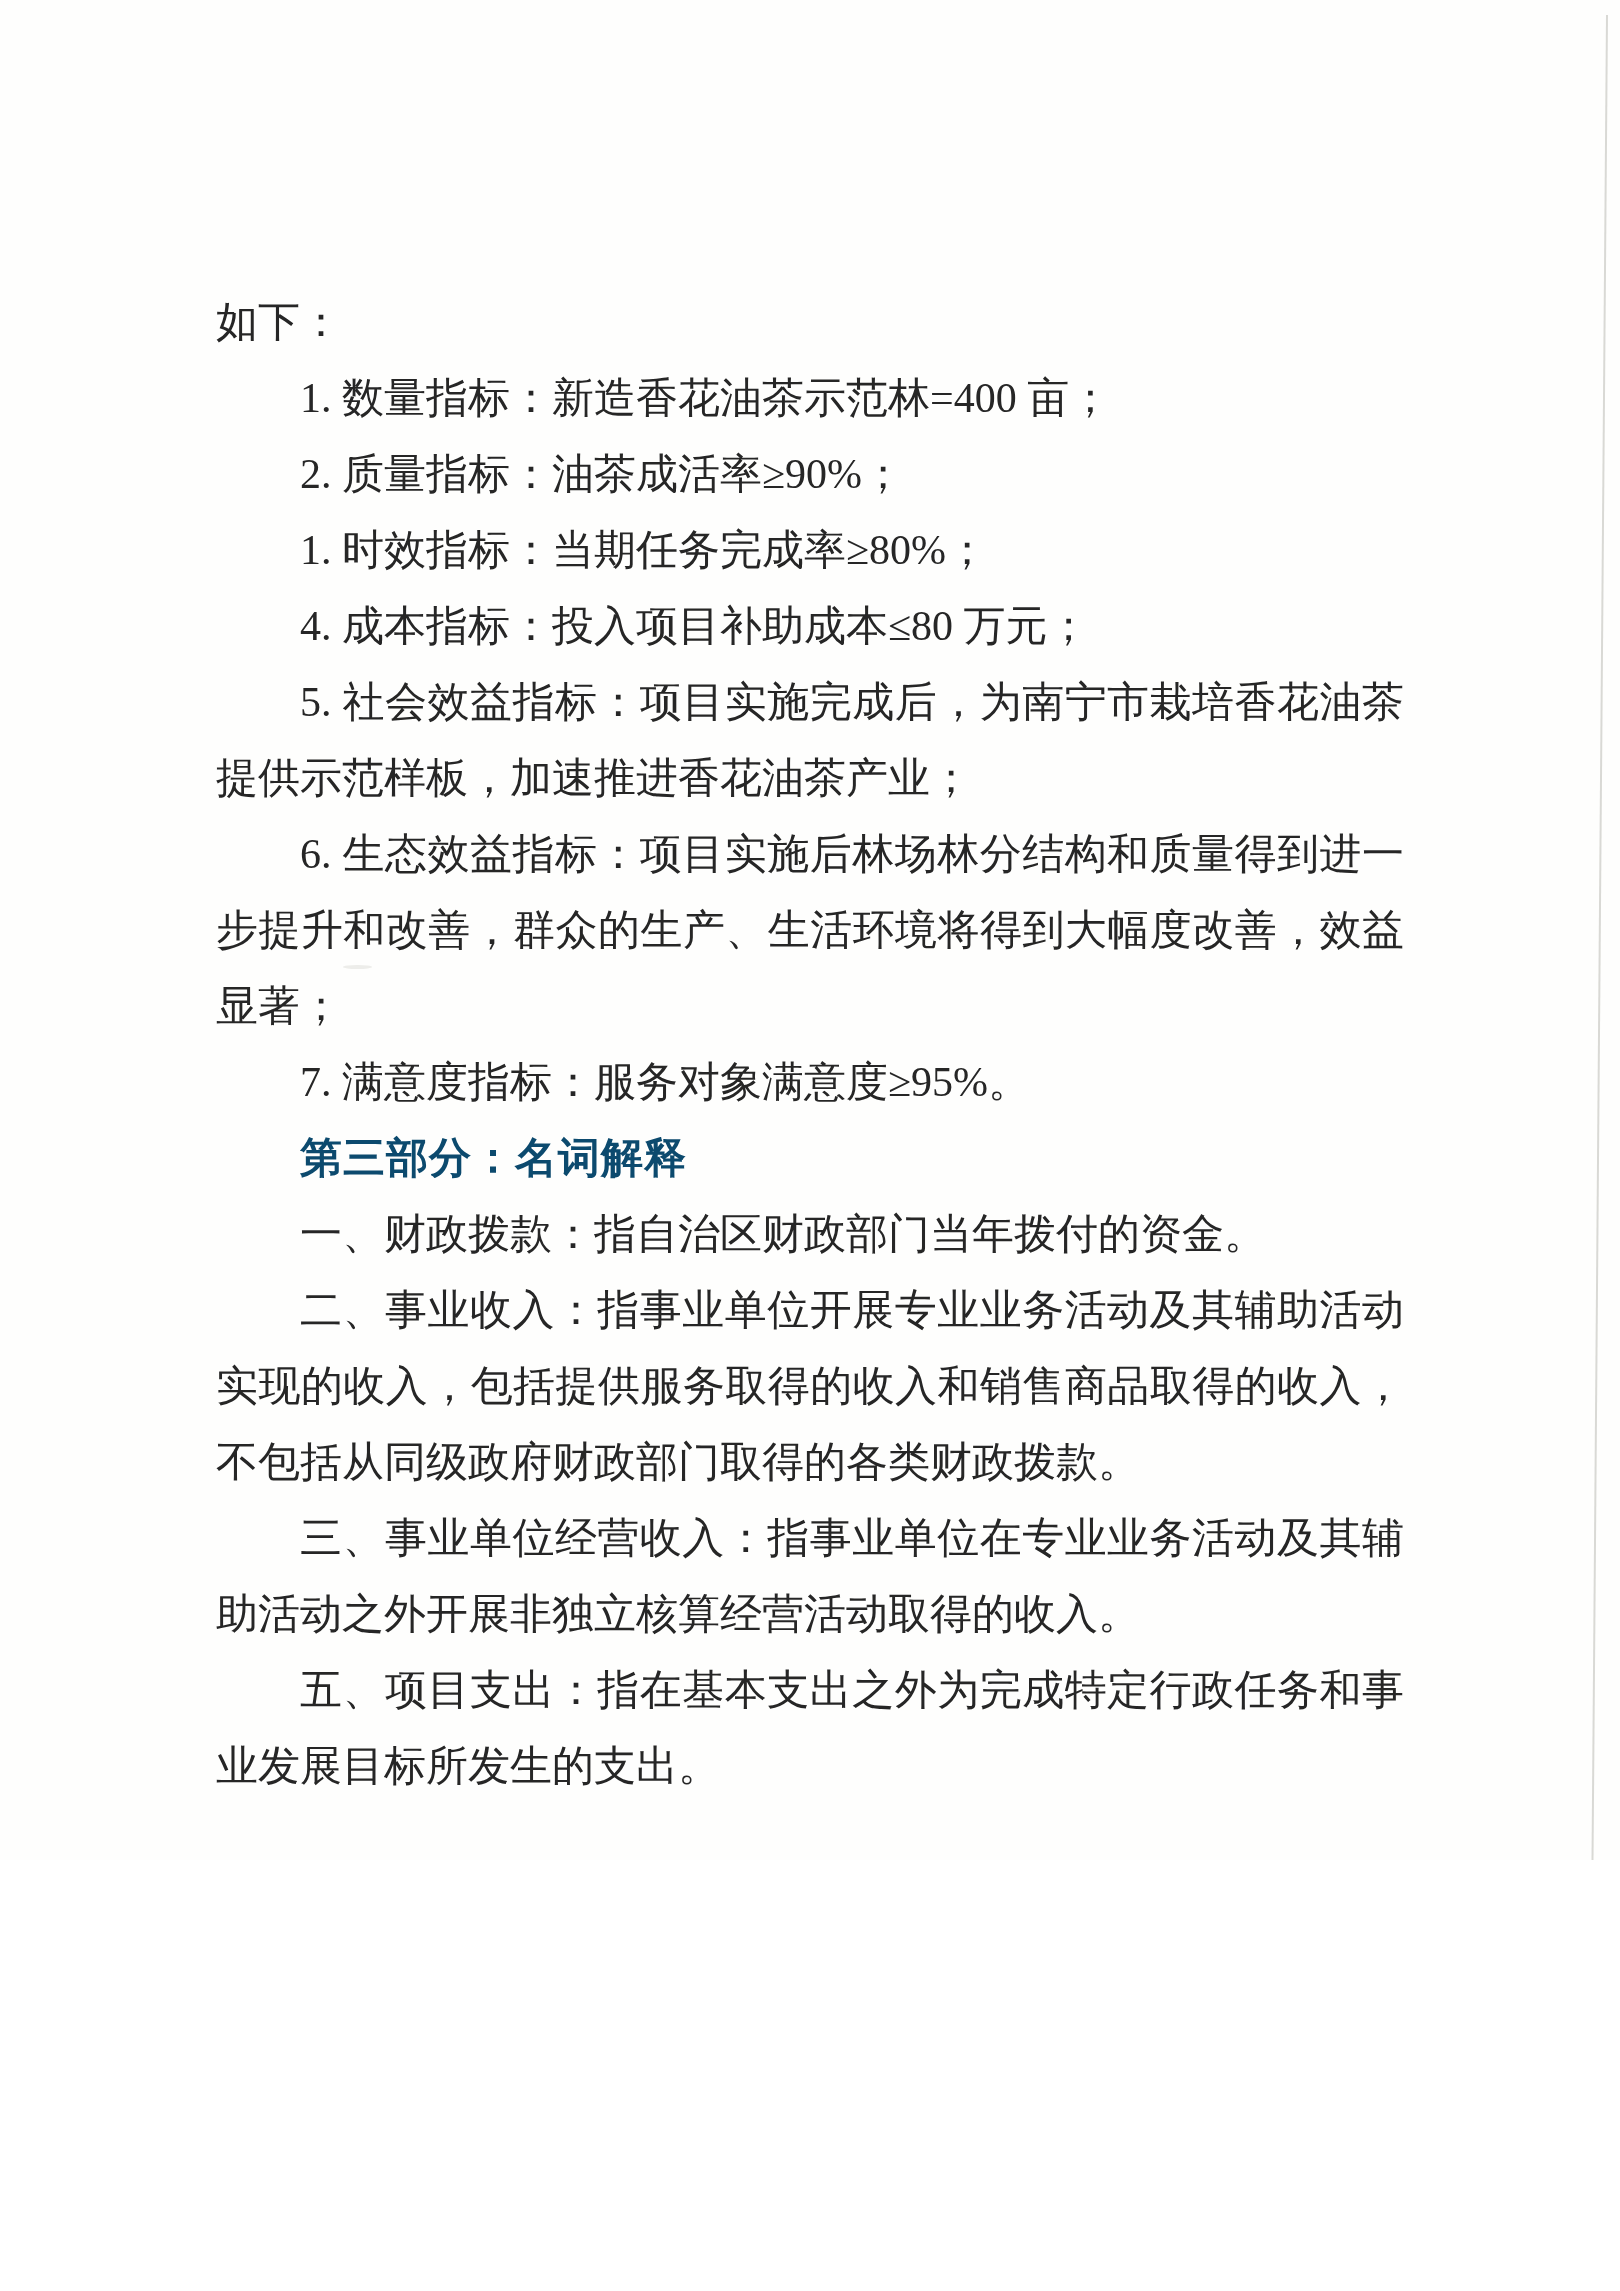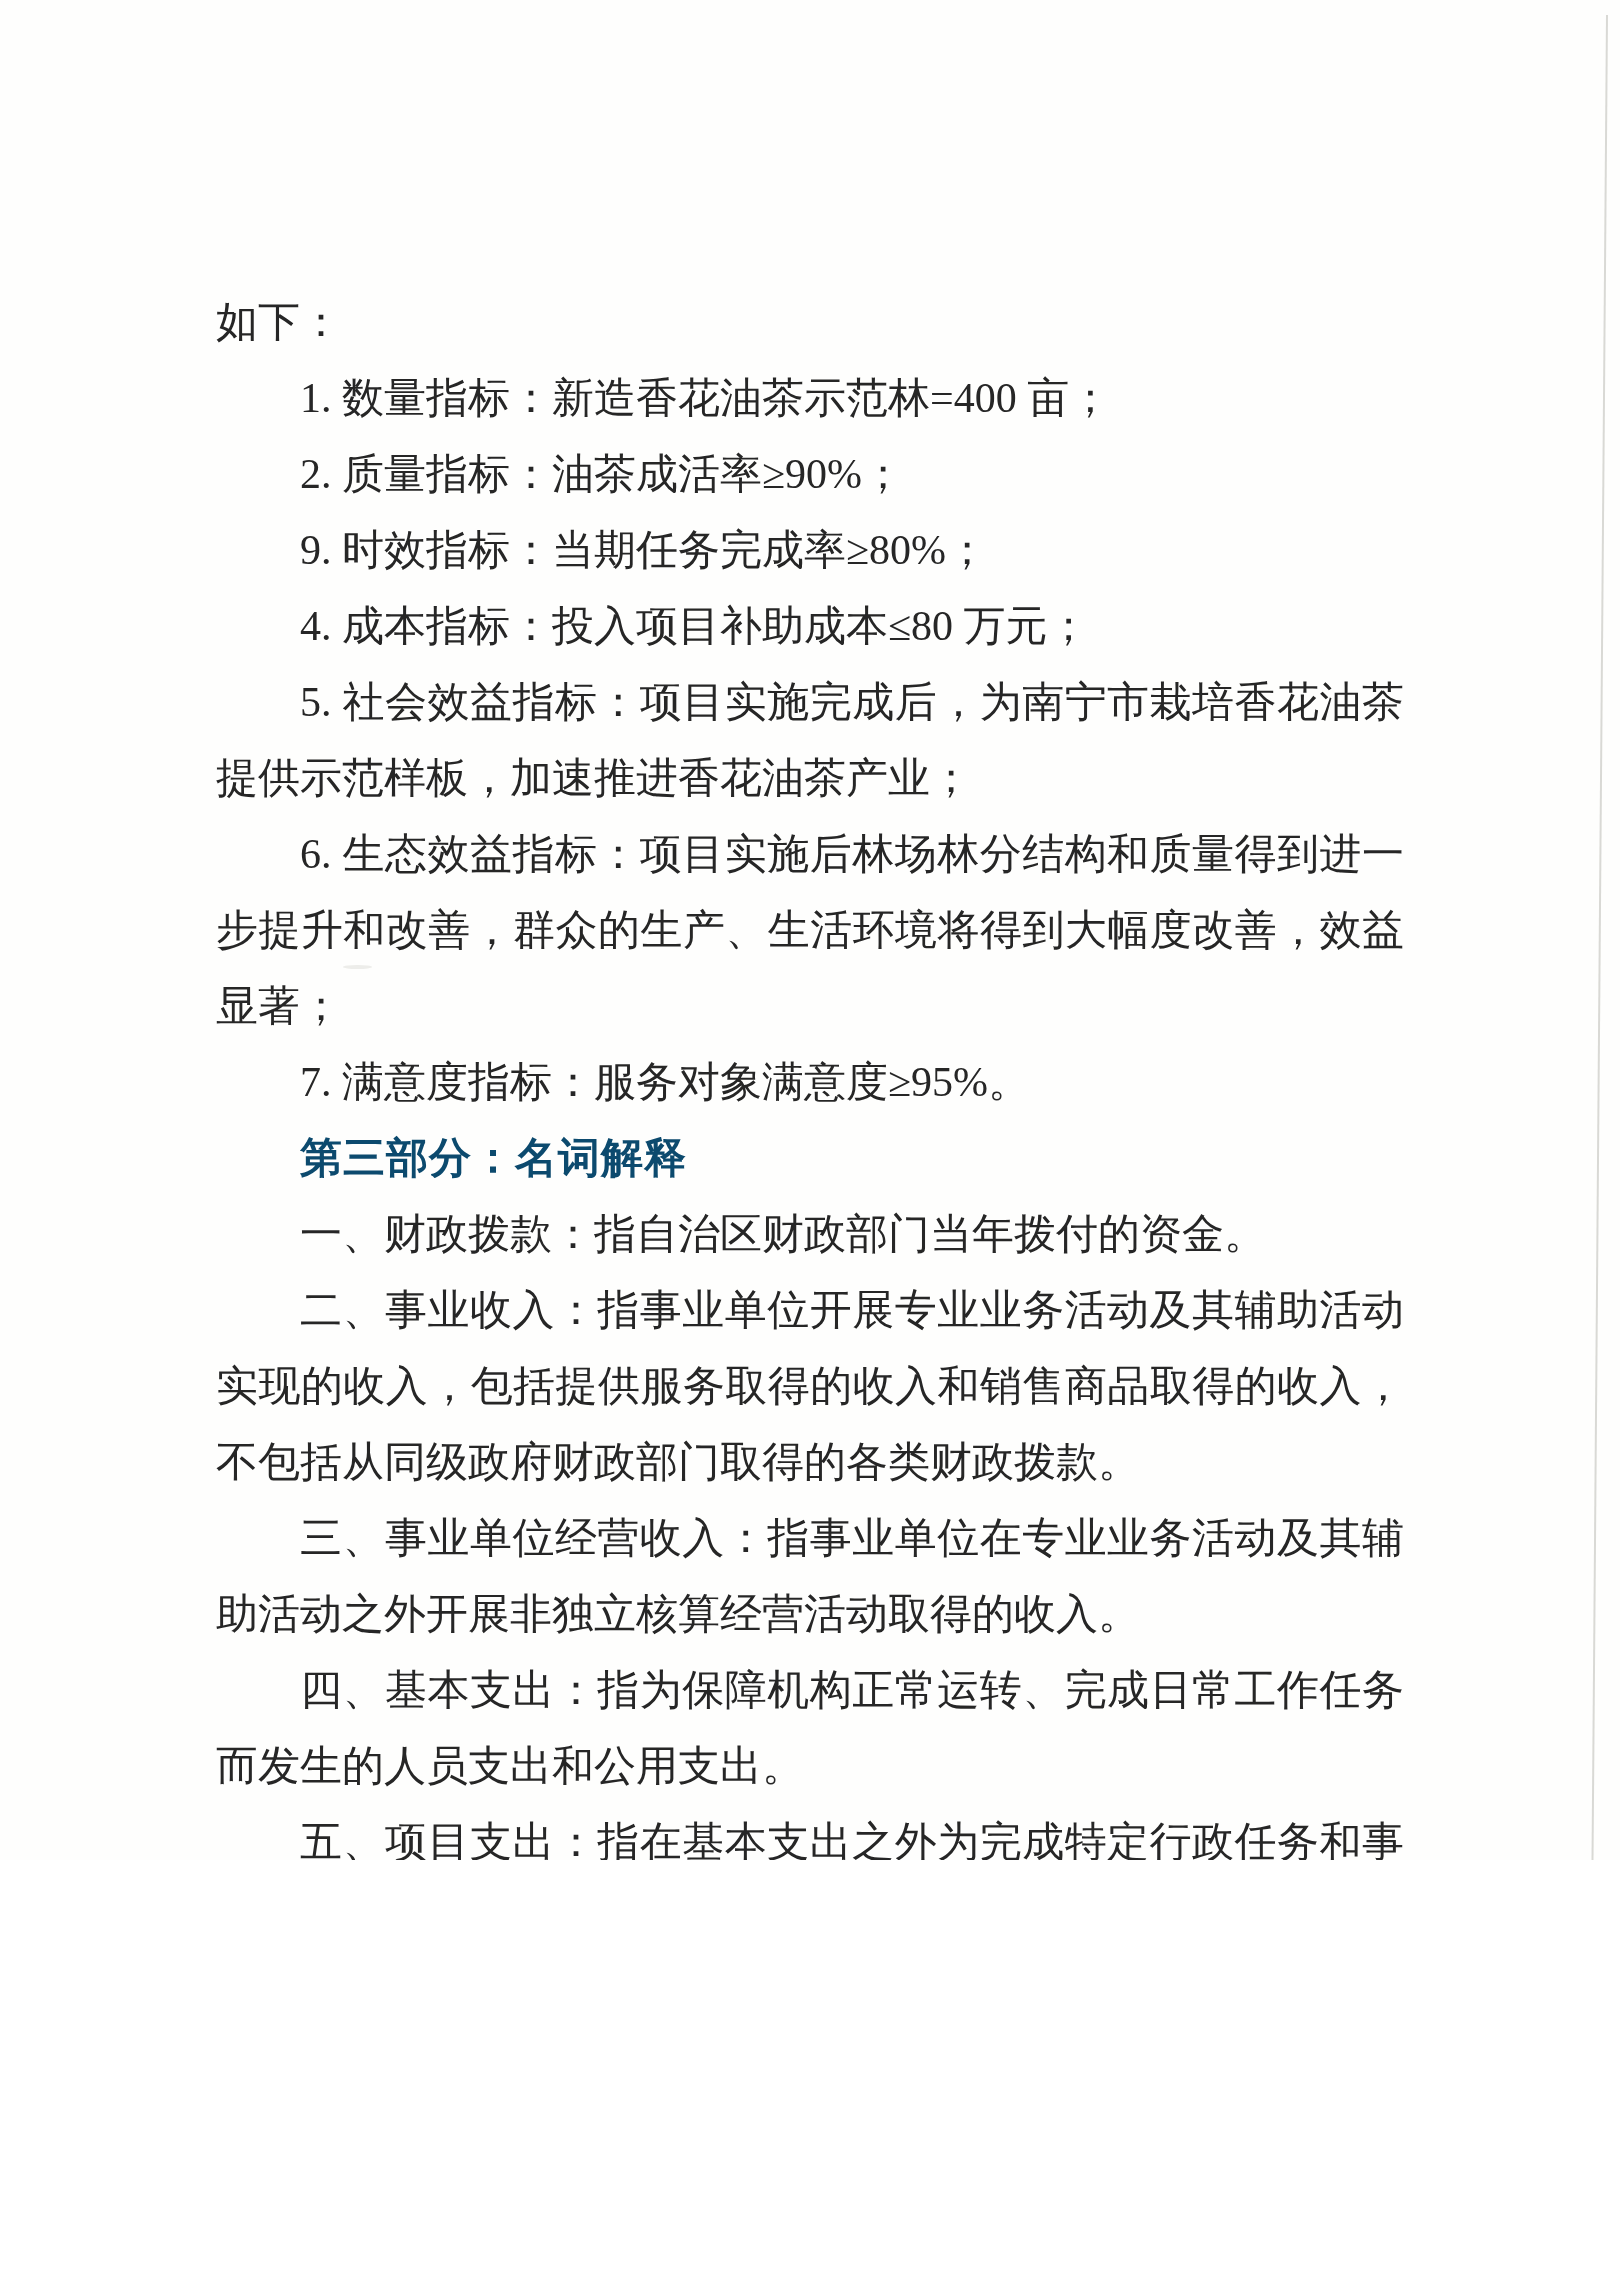--- a/index.html
+++ b/index.html
@@ -83,30 +83,29 @@
 </style>
 </head>
 <body>
 
 <div class="page">
 
   <div class="text-block">
     <p class="para">如下：</p>
     <p class="para indent">1. 数量指标：新造香花油茶示范林=400 亩；</p>
     <p class="para indent">2. 质量指标：油茶成活率≥90%；</p>
-    <p class="para indent">9. 时效指标：当期任务完成率≥80%；</p>
+    <p class="para indent">1. 时效指标：当期任务完成率≥80%；</p>
     <p class="para indent">4. 成本指标：投入项目补助成本≤80 万元；</p>
     <p class="para indent">5. 社会效益指标：项目实施完成后，为南宁市栽培香花油茶提供示范样板，加速推进香花油茶产业；</p>
     <p class="para indent">6. 生态效益指标：项目实施后林场林分结构和质量得到进一步提升和改善，群众的生产、生活环境将得到大幅度改善，效益显著；</p>
     <p class="para indent">7. 满意度指标：服务对象满意度≥95%。</p>
     <p class="para indent heading">第三部分：名词解释</p>
     <p class="para indent">一、财政拨款：指自治区财政部门当年拨付的资金。</p>
     <p class="para indent">二、事业收入：指事业单位开展专业业务活动及其辅助活动实现的收入，包括提供服务取得的收入和销售商品取得的收入，不包括从同级政府财政部门取得的各类财政拨款。</p>
     <p class="para indent">三、事业单位经营收入：指事业单位在专业业务活动及其辅助活动之外开展非独立核算经营活动取得的收入。</p>
-    <p class="para indent">四、基本支出：指为保障机构正常运转、完成日常工作任务而发生的人员支出和公用支出。</p>
     <p class="para indent">五、项目支出：指在基本支出之外为完成特定行政任务和事业发展目标所发生的支出。</p>
   </div>
 
   <div class="page-number">- 9 -</div>
 
   <div class="scan-line"></div>
   <div class="speck-1"></div>
   <div class="speck-2"></div>
 
 </div>

